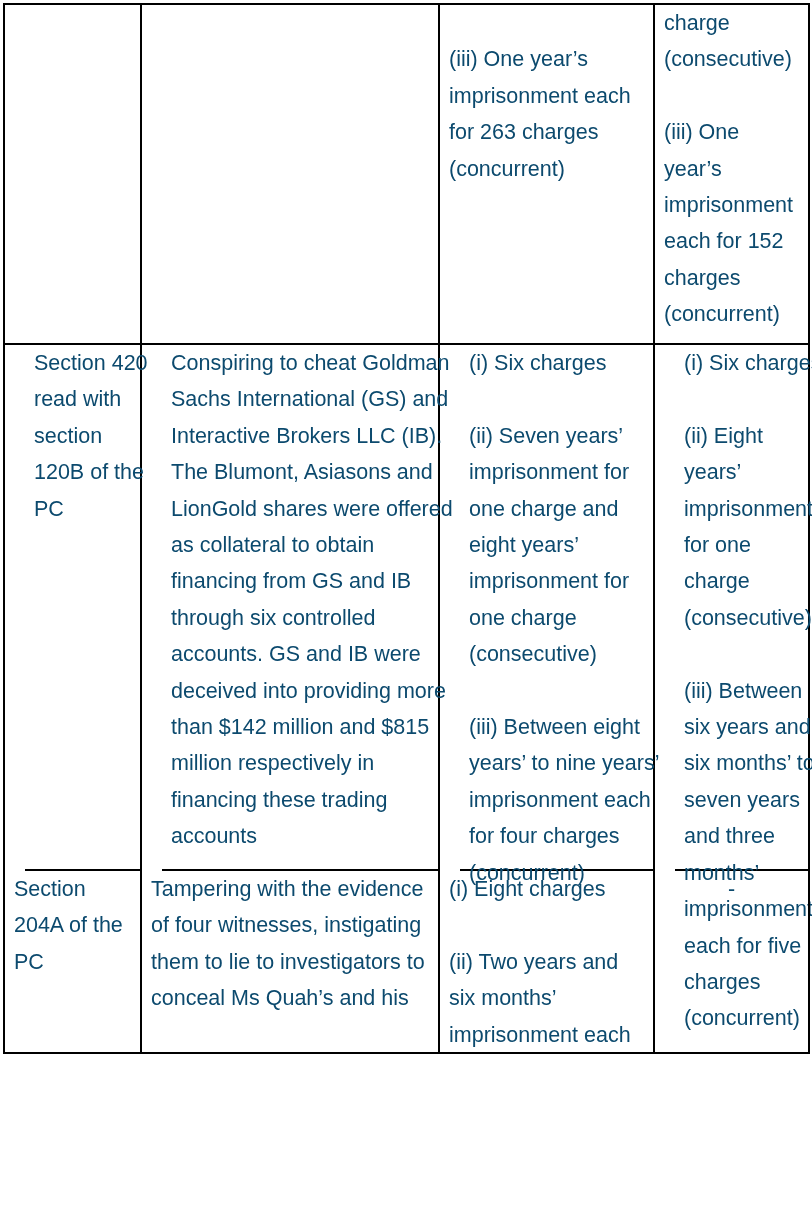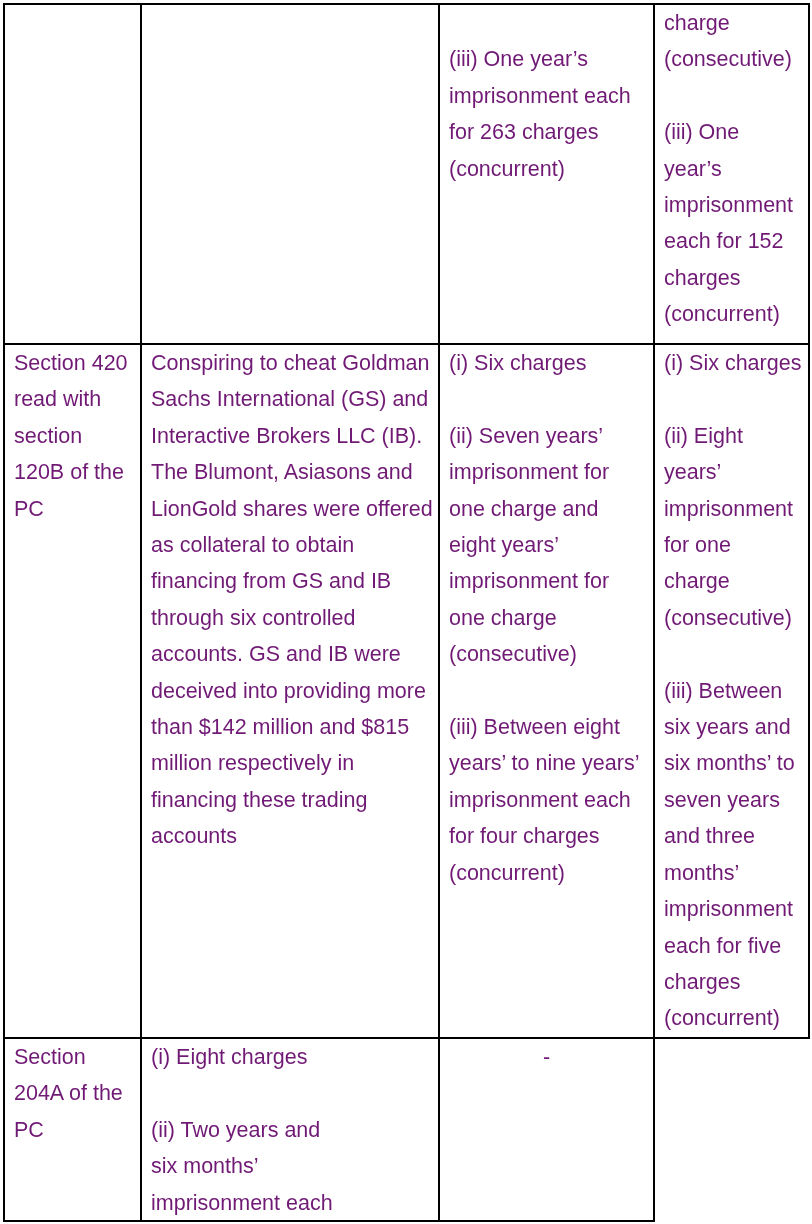--- a/index.html
+++ b/index.html
@@ -26,27 +26,27 @@
     grid-template-columns: 137px 298px 215px 155px;
   }
   .t-cell {
     box-sizing: border-box;
     border-right: 2px solid #000000;
     border-bottom: 2px solid #000000;
     padding: 0 3px 0 9px;
     font-family: "Liberation Sans", sans-serif;
     font-size: 21.5px;
     line-height: 36.4px;
-    color: #701a75;
+    color: #0c4a6e;
     white-space: pre;
     vertical-align: top;
     overflow: visible;
   }
   .row-1 .t-cell { height: 340px; }
-  .row-2 .t-cell { height: 694px; }
+  .row-2 .t-cell { height: 526px; margin-left: 20px; }
   .row-3 .t-cell { height: 183px; }
   .center {
     text-align: center;
     padding-left: 3px;
   }
 </style>
 </head>
 <body>
 
 <div class="doc-table">
@@ -123,20 +123,24 @@
 imprisonment
 each for five
 charges
 (concurrent)</div>
   </div>
 
   <div class="t-row row-3">
     <div class="t-cell">Section
 204A of the
 PC</div>
+    <div class="t-cell">Tampering with the evidence
+of four witnesses, instigating
+them to lie to investigators to
+conceal Ms Quah’s and his</div>
     <div class="t-cell">(i) Eight charges
 
 (ii) Two years and
 six months’
 imprisonment each</div>
     <div class="t-cell center">-</div>
   </div>
 
 </div>
 

